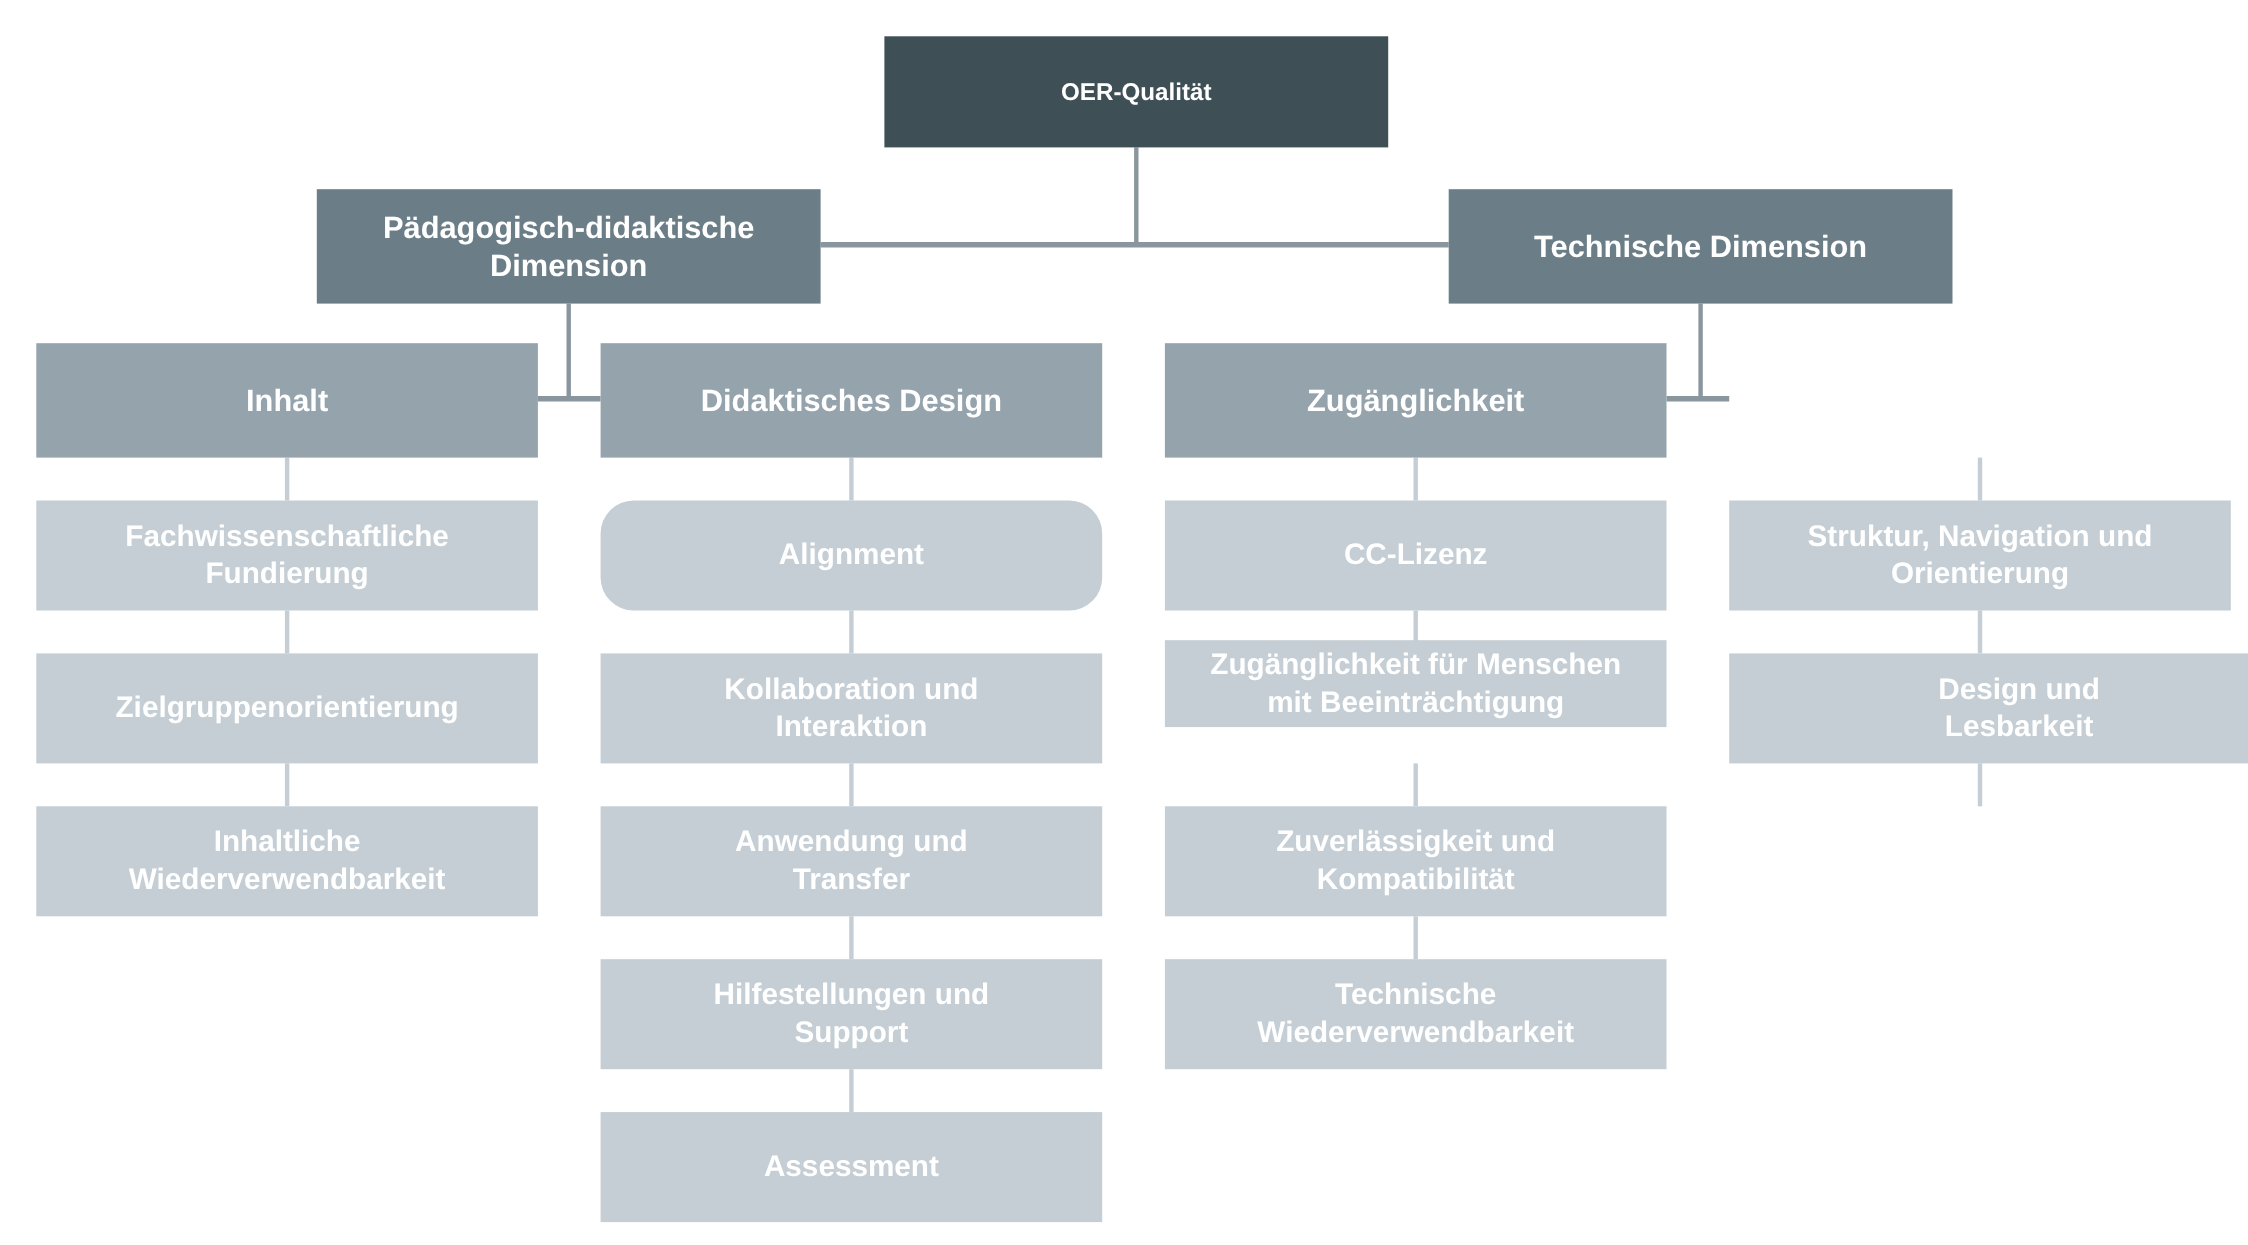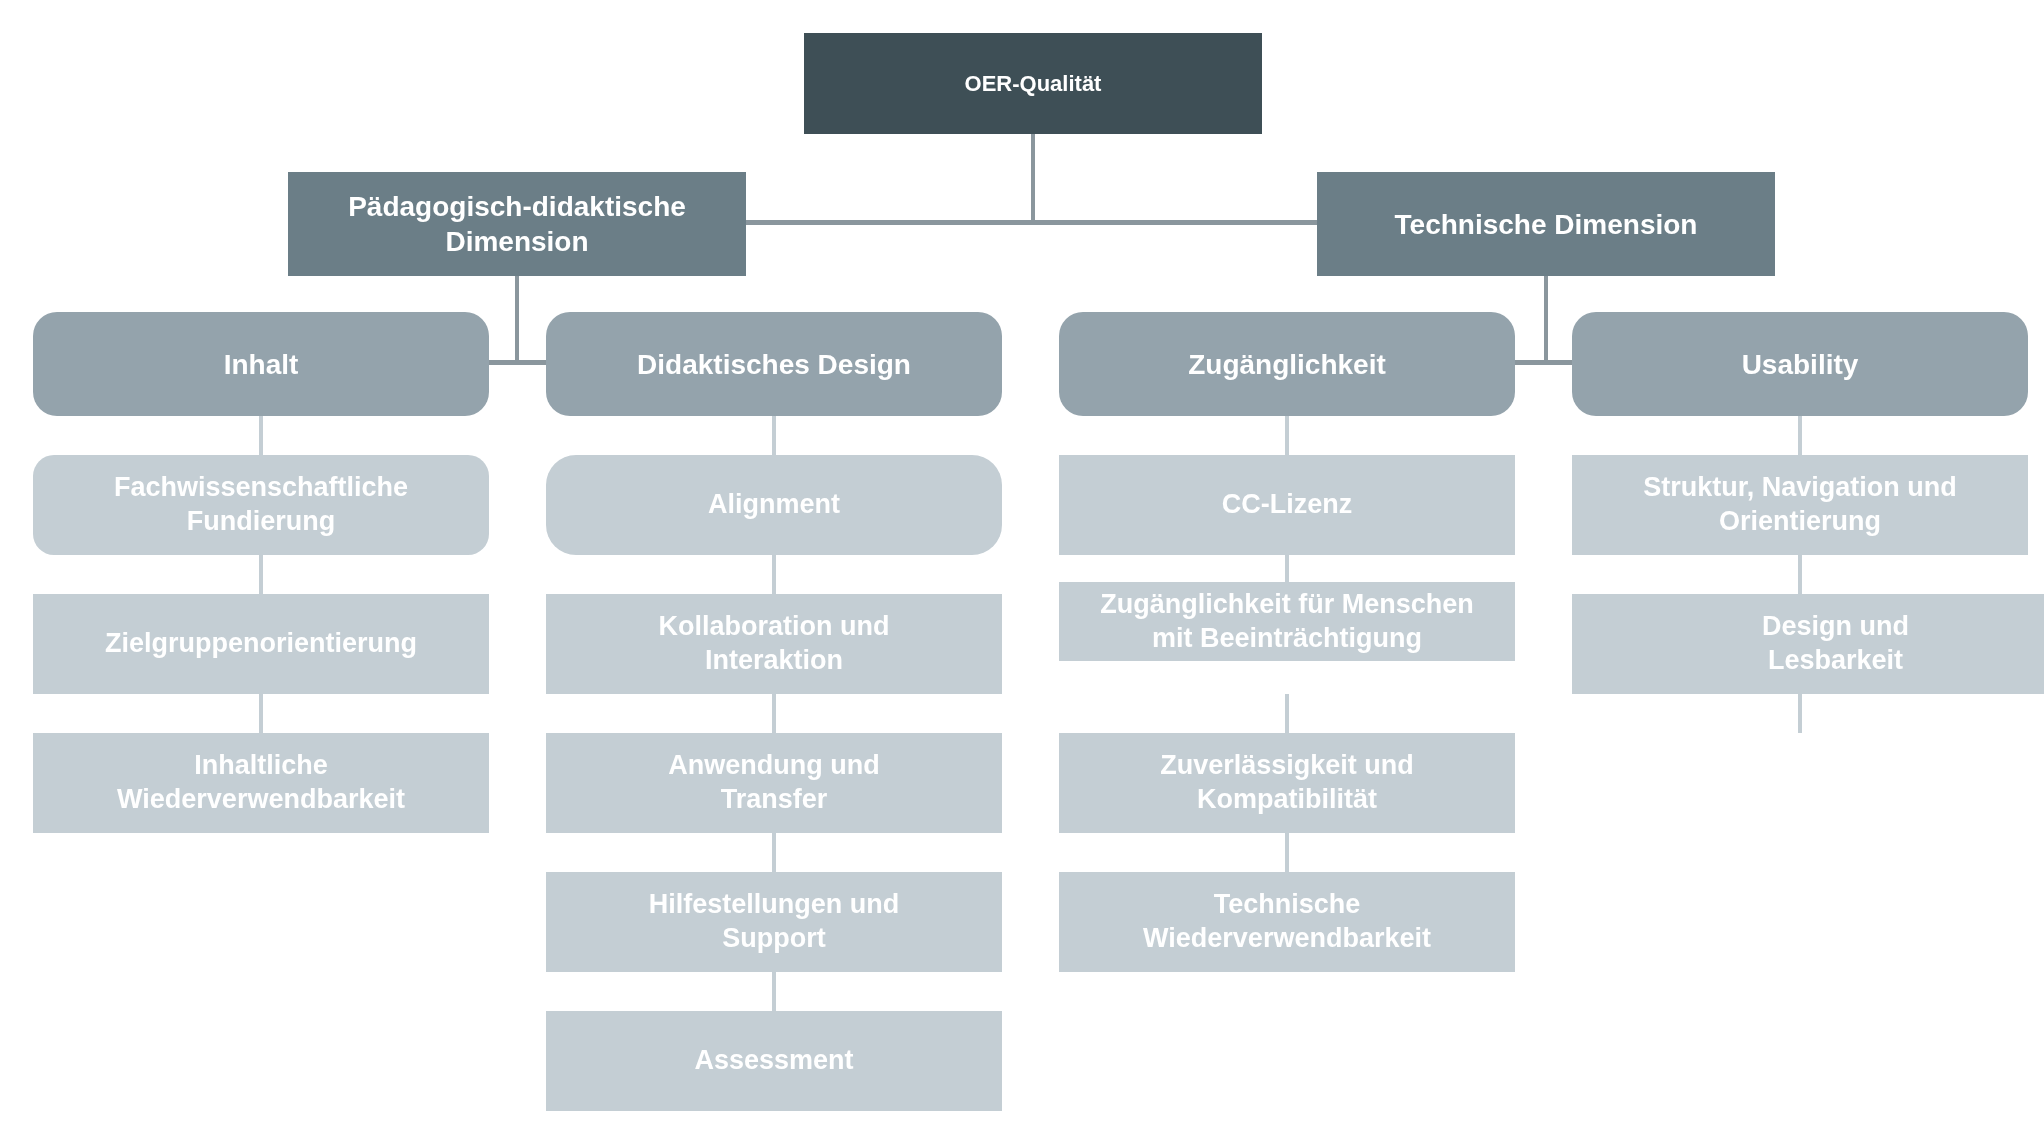--- a/index.html
+++ b/index.html
@@ -22,21 +22,21 @@
     text-align: center;
     color: var(--text, #ffffff);
     font-weight: bold;
     white-space: pre-line;
     line-height: 1.25;
     padding: 0 18px;
   }
 
   .root { background: var(--root-bg, #3e4f56); font-size: 22px; }
   .dim  { background: var(--dimension-bg, #6b7e87); font-size: 28px; }
-  .hdr  { background: var(--header-bg, #94a3ac); font-size: 28px; border-radius: 24px; }
+  .hdr  { background: var(--header-bg, #94a3ac); font-size: 28px; }
   .leaf { background: var(--leaf-bg, #c4ced4); font-size: 27px; }
 
   .line { position: absolute; }
   .line.dark  { background: var(--connector-dark, #8a969d); }
   .line.light { background: var(--connector-light, #c4ced4); }
 </style>
 </head>
 <body>
 
 <div class="canvas">
@@ -75,23 +75,22 @@
 Dimension</div>
 
   <div class="node dim" style="left:1317px; top:172px; width:458px; height:104px;">Technische Dimension</div>
 
   <div class="node hdr" style="left:33px; top:312px; width:456px; height:104px;">Inhalt</div>
 
   <div class="node hdr" style="left:546px; top:312px; width:456px; height:104px;">Didaktisches Design</div>
 
   <div class="node hdr" style="left:1059px; top:312px; width:456px; height:104px;">Zugänglichkeit</div>
 
-  <div class="node hdr" style="left:1572px; top:312px; width:456px; height:104px;">Usability</div>
 
-  <div class="node leaf" style="left:33px; top:455px; width:456px; height:100px;border-radius:21px;">Fachwissenschaftliche
+  <div class="node leaf" style="left:33px; top:455px; width:456px; height:100px;">Fachwissenschaftliche
 Fundierung</div>
   <div class="node leaf" style="left:33px; top:594px; width:456px; height:100px;">Zielgruppenorientierung</div>
   <div class="node leaf" style="left:33px; top:733px; width:456px; height:100px;">Inhaltliche
 Wiederverwendbarkeit</div>
 
   <div class="node leaf" style="left:546px; top:455px; width:456px; height:100px;border-radius:30px;">Alignment</div>
   <div class="node leaf" style="left:546px; top:594px; width:456px; height:100px;">Kollaboration und
 Interaktion</div>
   <div class="node leaf" style="left:546px; top:733px; width:456px; height:100px;">Anwendung und
 Transfer</div>

